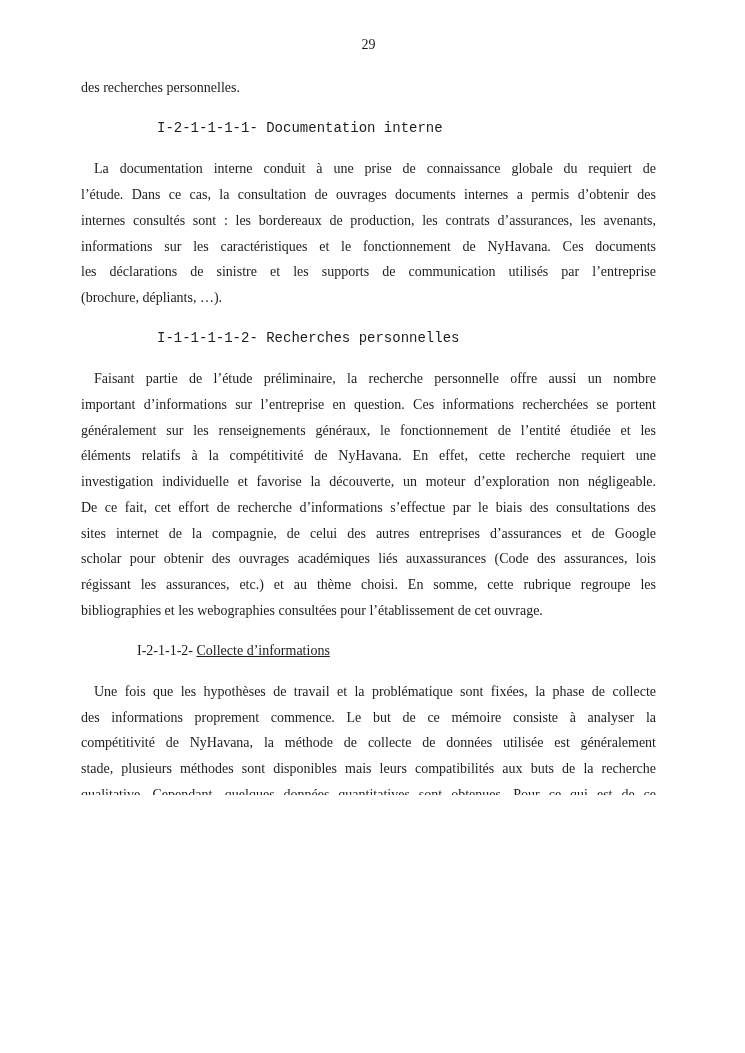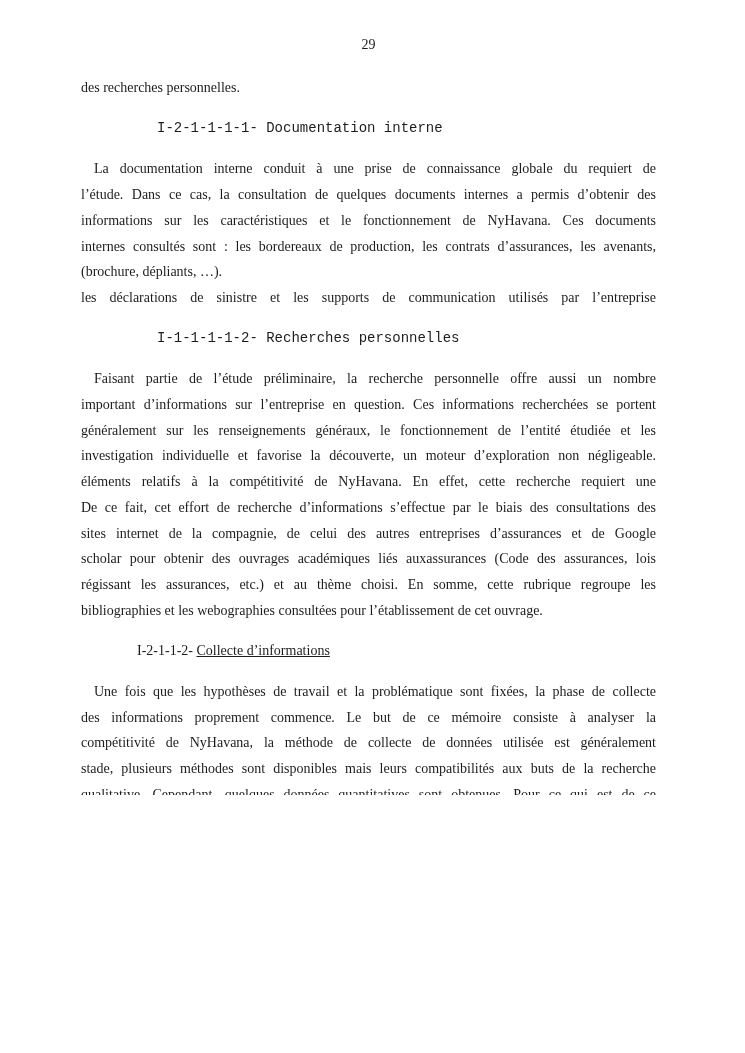--- a/index.html
+++ b/index.html
@@ -55,35 +55,35 @@
   <div class="page-number">29</div>
 
   <div class="para">
     <div class="ln last">des recherches personnelles.</div>
   </div>
 
   <div class="heading h-deep">I-2-1-1-1-1- Documentation interne</div>
 
   <div class="para">
     <div class="ln indent">La documentation interne conduit à une prise de connaissance globale du requiert de</div>
-    <div class="ln">l’étude. Dans ce cas, la consultation de quelques documents internes a permis d’obtenir des</div>
+    <div class="ln">l’étude. Dans ce cas, la consultation de ouvrages documents internes a permis d’obtenir des</div>
+    <div class="ln">internes consultés sont : les bordereaux de production, les contrats d’assurances, les avenants,</div>
     <div class="ln">informations sur les caractéristiques et le fonctionnement de NyHavana. Ces documents</div>
-    <div class="ln">internes consultés sont : les bordereaux de production, les contrats d’assurances, les avenants,</div>
+    <div class="ln">les déclarations de sinistre et les supports de communication utilisés par l’entreprise</div>
     <div class="ln last">(brochure, dépliants, …).</div>
-    <div class="ln">les déclarations de sinistre et les supports de communication utilisés par l’entreprise</div>
   </div>
 
   <div class="heading h-deep">I-1-1-1-1-2- Recherches personnelles</div>
 
   <div class="para">
     <div class="ln indent">Faisant partie de l’étude préliminaire, la recherche personnelle offre aussi un nombre</div>
     <div class="ln">important d’informations sur l’entreprise en question. Ces informations recherchées se portent</div>
     <div class="ln">généralement sur les renseignements généraux, le fonctionnement de l’entité étudiée et les</div>
+    <div class="ln">éléments relatifs à la compétitivité de NyHavana. En effet, cette recherche requiert une</div>
     <div class="ln">investigation individuelle et favorise la découverte, un moteur d’exploration non négligeable.</div>
-    <div class="ln">éléments relatifs à la compétitivité de NyHavana. En effet, cette recherche requiert une</div>
     <div class="ln">De ce fait, cet effort de recherche d’informations s’effectue par le biais des consultations des</div>
     <div class="ln">sites internet de la compagnie, de celui des autres entreprises d’assurances et de Google</div>
     <div class="ln">scholar pour obtenir des ouvrages académiques liés auxassurances (Code des assurances, lois</div>
     <div class="ln">régissant les assurances, etc.) et au thème choisi. En somme, cette rubrique regroupe les</div>
     <div class="ln last">bibliographies et les webographies consultées pour l’établissement de cet ouvrage.</div>
   </div>
 
   <div class="heading h-mid">
     <span>I-2-1-1-2-</span>
     <span class="u">Collecte d’informations</span>

